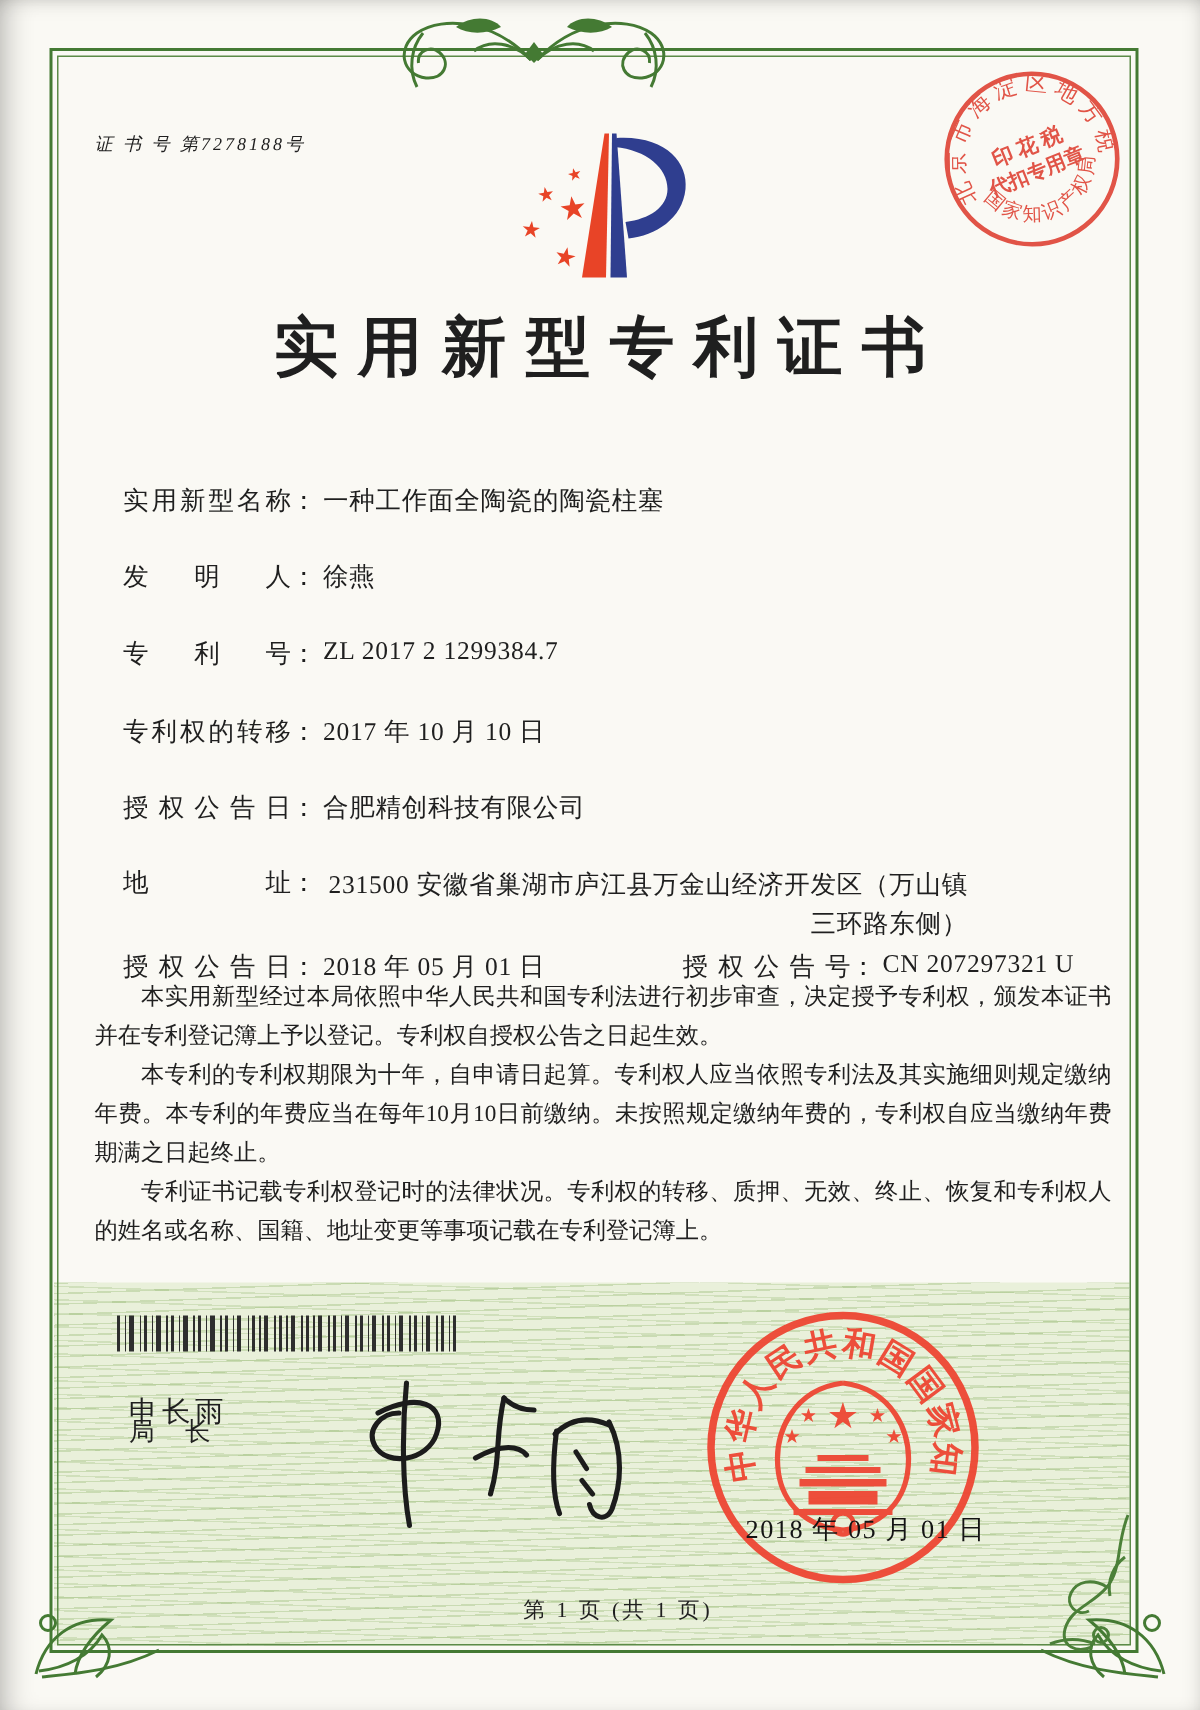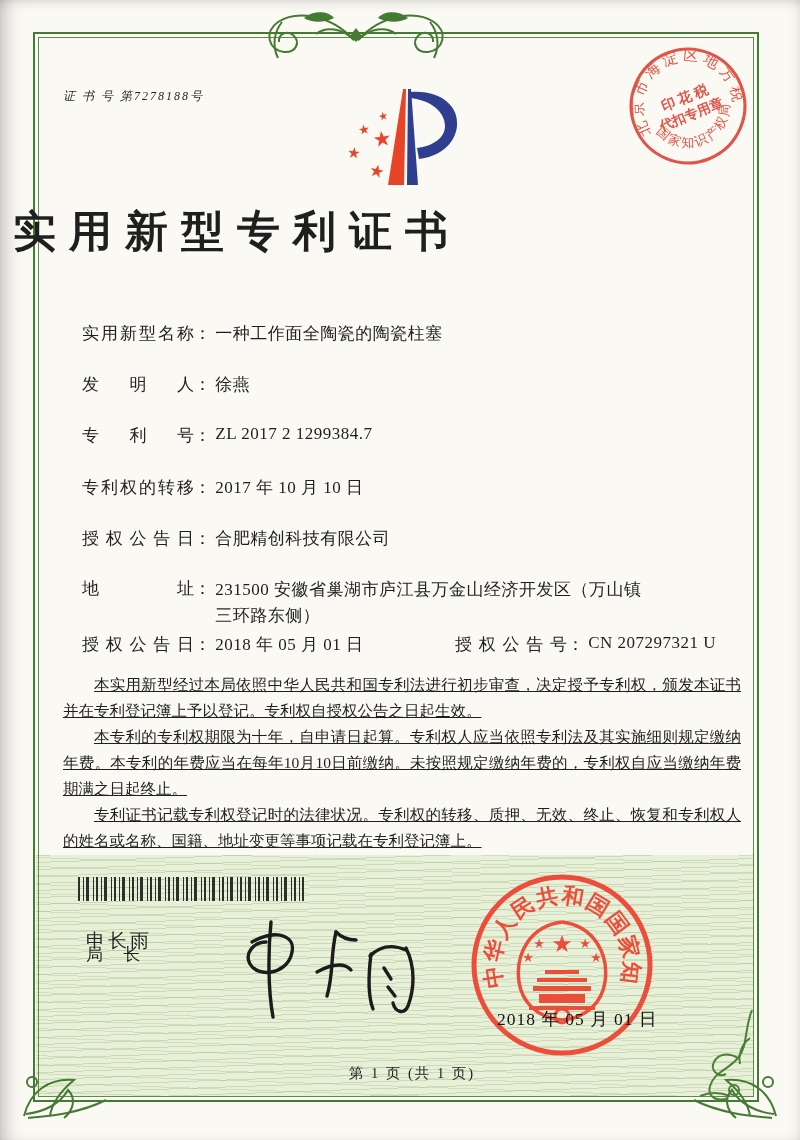--- a/index.html
+++ b/index.html
@@ -21,35 +21,35 @@
   }
   .green-zone{
     position:absolute;left:36px;top:855px;width:717px;height:242px;z-index:0;
     background-color:#e9f0da;
     background-image:
       repeating-linear-gradient(178deg, rgba(150,185,115,.38) 0 1px, rgba(0,0,0,0) 1px 7px),
       repeating-linear-gradient(182deg, rgba(150,185,115,.30) 0 1px, rgba(0,0,0,0) 1px 9px);
   }
   .cert-no{position:absolute;left:63px;top:88px;font-size:12px;letter-spacing:2px;z-index:2;font-style:italic;}
   .title{
-    position:absolute;left:0;top:203px;width:800px;
+    position:absolute;left:0;top:203px;width:800px;text-align:center;
     font-size:43px;font-weight:bold;letter-spacing:13px;text-indent:13px;z-index:2;
   }
   .row{position:absolute;left:82px;font-size:17px;z-index:2;white-space:nowrap;}
   .flabel{
     display:inline-block;width:112px;text-align:justify;text-align-last:justify;
     vertical-align:top;
   }
   .colon{display:inline-block;vertical-align:top;}
-  .fvalue{display:inline-block;vertical-align:top;letter-spacing:.5px;}
+  .fvalue{display:inline-block;vertical-align:top;letter-spacing:.5px;text-align:right;}
   .fvalue.wrap{white-space:normal;width:430px;line-height:26px;}
   .grant-right{position:absolute;left:373px;top:0;}
   .paras{
-    position:absolute;left:63px;top:672px;width:678px;z-index:2;
-    font-size:15.5px;line-height:26px;text-align:justify;text-decoration:underline;
+    position:absolute;left:63px;top:652px;width:678px;z-index:2;
+    font-size:15.5px;line-height:26px;text-align:justify;
   }
   .paras p{margin:0;text-indent:2em;}
   .barcode{
     position:absolute;left:78px;top:877px;width:226px;height:24px;z-index:2;
     background:repeating-linear-gradient(90deg,
       #2e2e2e 0 2px, rgba(0,0,0,0) 2px 5px,
       #2e2e2e 5px 6px, rgba(0,0,0,0) 6px 8px,
       #2e2e2e 8px 11px, rgba(0,0,0,0) 11px 15px,
       #2e2e2e 15px 16px, rgba(0,0,0,0) 16px 18px);
   }

